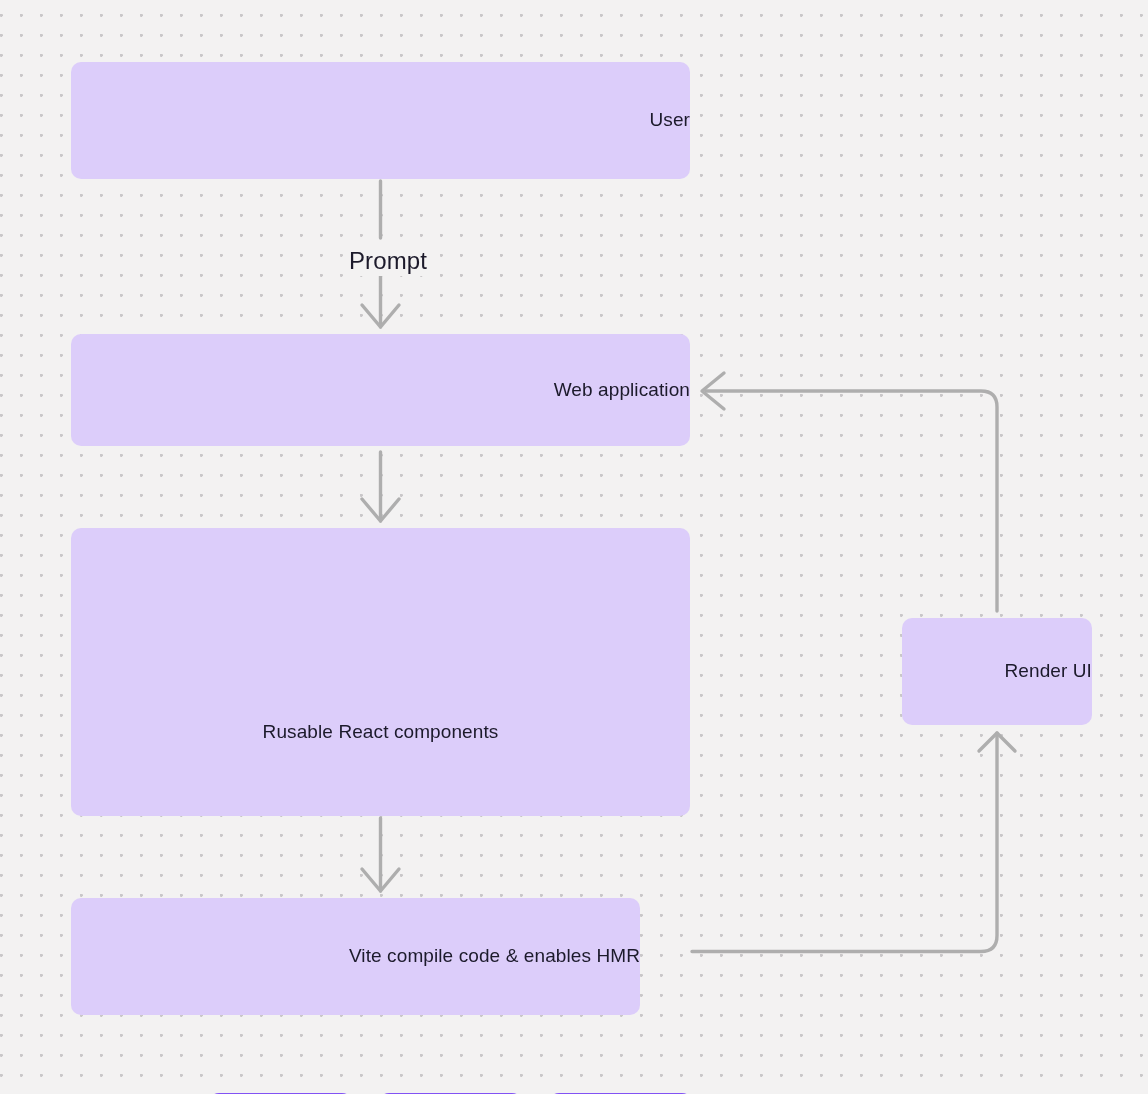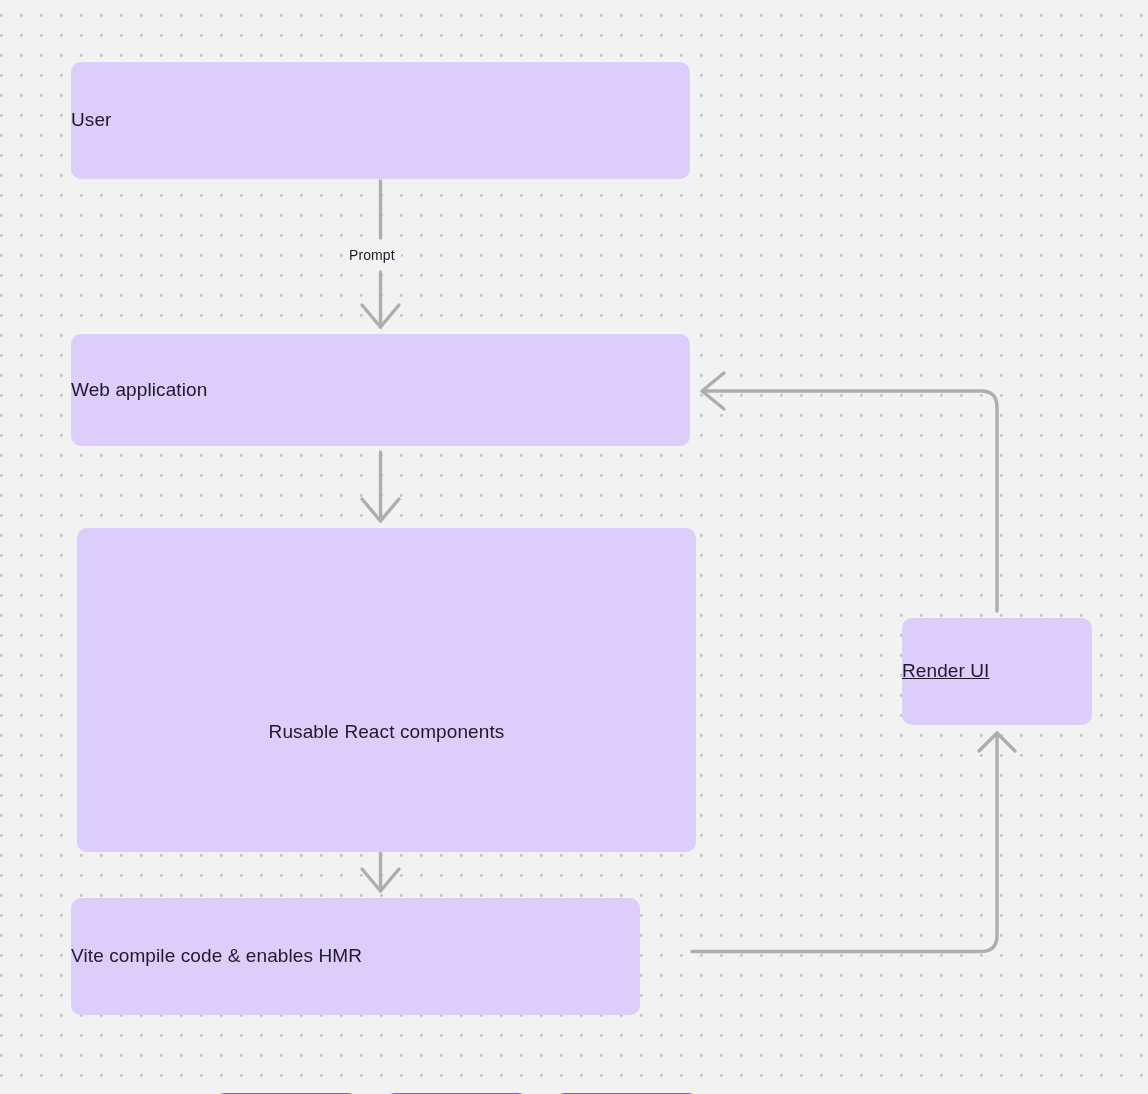--- a/index.html
+++ b/index.html
@@ -26,44 +26,44 @@
     background-position: 0px 14px;
   }
 
   
   .node {
     position: absolute;
     box-sizing: border-box;
     border-radius: 10px;
     display: flex;
     align-items: center;
-    justify-content: flex-start;
+    justify-content: flex-end;
     text-align: center;
     color: #1c1a2b;
     font-size: 19px;
     line-height: 1.5;
     letter-spacing: 0.1px;
   }
   .node.lav {
     background: #dccdfa;
   }
   .node.solid {
     background: #8253f4;
     color: #ffffff;
     border-radius: 11px;
     font-size: 19px;
   }
 
   
   #node-user        { left: 71px;  top: 62px;  width: 619px; height: 117px; }
   #node-webapp      { left: 71px;  top: 334px; width: 619px; height: 112px; }
-  #node-components  { left: 77px;  top: 528px; width: 619px; height: 324px;
+  #node-components  { left: 71px;  top: 528px; width: 619px; height: 288px;
                       display: block; }
   #node-vite        { left: 71px;  top: 898px; width: 569px; height: 117px; }
-  #node-render      { left: 902px; top: 618px; width: 190px; height: 107px; text-decoration: underline; }
+  #node-render      { left: 902px; top: 618px; width: 190px; height: 107px; }
 
   #node-html   { left: 137px; top: 565px; width: 145px; height: 107px; }
   #node-css    { left: 307px; top: 565px; width: 145px; height: 107px; }
   #node-js     { left: 477px; top: 565px; width: 145px; height: 107px; }
 
   .sublabel {
     position: absolute;
     left: 0;
     top: 190px;
     width: 100%;
@@ -93,21 +93,21 @@
     fill: none;
     stroke: #aeaeae;
     stroke-width: 3.4;
     stroke-linecap: round;
     stroke-linejoin: round;
   }
 
   
   .edge-label {
     position: absolute;
-    font-size: 14px;
+    font-size: 24px;
     color: #1c1a2b;
     background: #f3f2f2;
     padding: 1px 6px;
     letter-spacing: 0.1px;
     white-space: nowrap;
   }
   #label-prompt { left: 343px; top: 246px; }
 </style>
 </head>
 <body>

